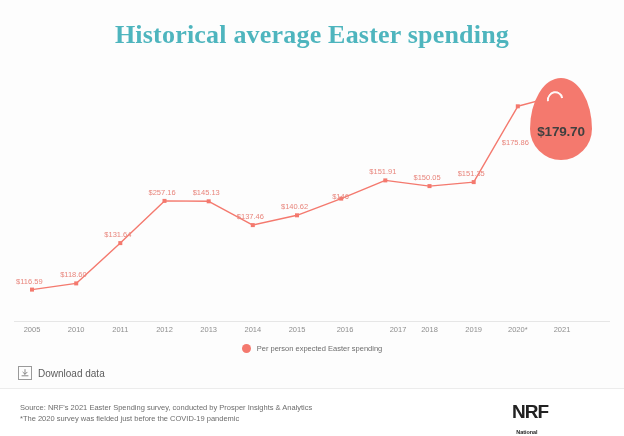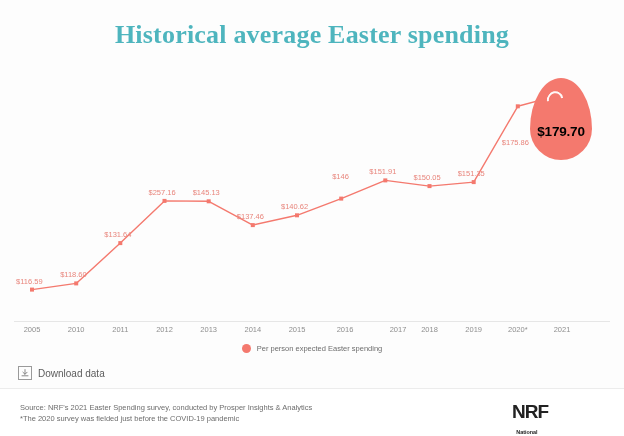--- a/index.html
+++ b/index.html
@@ -48,21 +48,21 @@
     border:2.5px solid #ffffff;
     border-radius:50%;
     border-right-color:transparent;
     border-bottom-color:transparent;
     transform:rotate(35deg);
     opacity:.95;
   }
   #egg-value{
     position:absolute;left:0;top:46px;width:62px;
     text-align:center;
-    color:#000000;
+    color:#404040;
     font-size:13.5px;
     font-weight:bold;
     letter-spacing:-.2px;
   }
   #x-axis{
     position:absolute;left:14px;top:321px;width:596px;height:1px;
     background:#e6e6e6;
   }
   #x-labels{
     position:absolute;left:0;top:325px;width:624px;height:14px;
@@ -139,21 +139,21 @@
         </g>
     </svg>
     <div id="point-labels">
         <div class="pt-label" style="left: 16px; top: 216.615px; text-align: center;">$116.59</div>
         <div class="pt-label" style="left: 60.1667px; top: 210.397px;">$118.60</div>
         <div class="pt-label" style="left: 104.333px; top: 170.06px;">$131.64</div>
         <div class="pt-label" style="left: 148.5px; top: 127.867px;">$257.16</div>
         <div class="pt-label" style="left: 192.667px; top: 128.331px;">$145.13</div>
         <div class="pt-label" style="left: 236.833px; top: 152.057px;">$137.46</div>
         <div class="pt-label" style="left: 281px; top: 142.282px;">$140.62</div>
-        <div class="pt-label" style="left: 325.167px; top: 112px; padding-left: 7px;">$146</div>
+        <div class="pt-label" style="left: 325.167px; top: 132px; padding-left: 7px;">$146</div>
         <div class="pt-label" style="left: 369.333px; top: 107.358px;">$151.91</div>
         <div class="pt-label" style="left: 413.5px; top: 113.112px;">$150.05</div>
         <div class="pt-label" style="left: 457.667px; top: 109.091px;">$151.35</div>
         <div class="pt-label" style="left: 501.833px; top: 33.2731px; margin-top: 45px;">$175.86</div>
       </div>
   </div>
 
   <div id="egg-wrap">
     <div id="egg">
       <div id="egg-highlight"></div>

